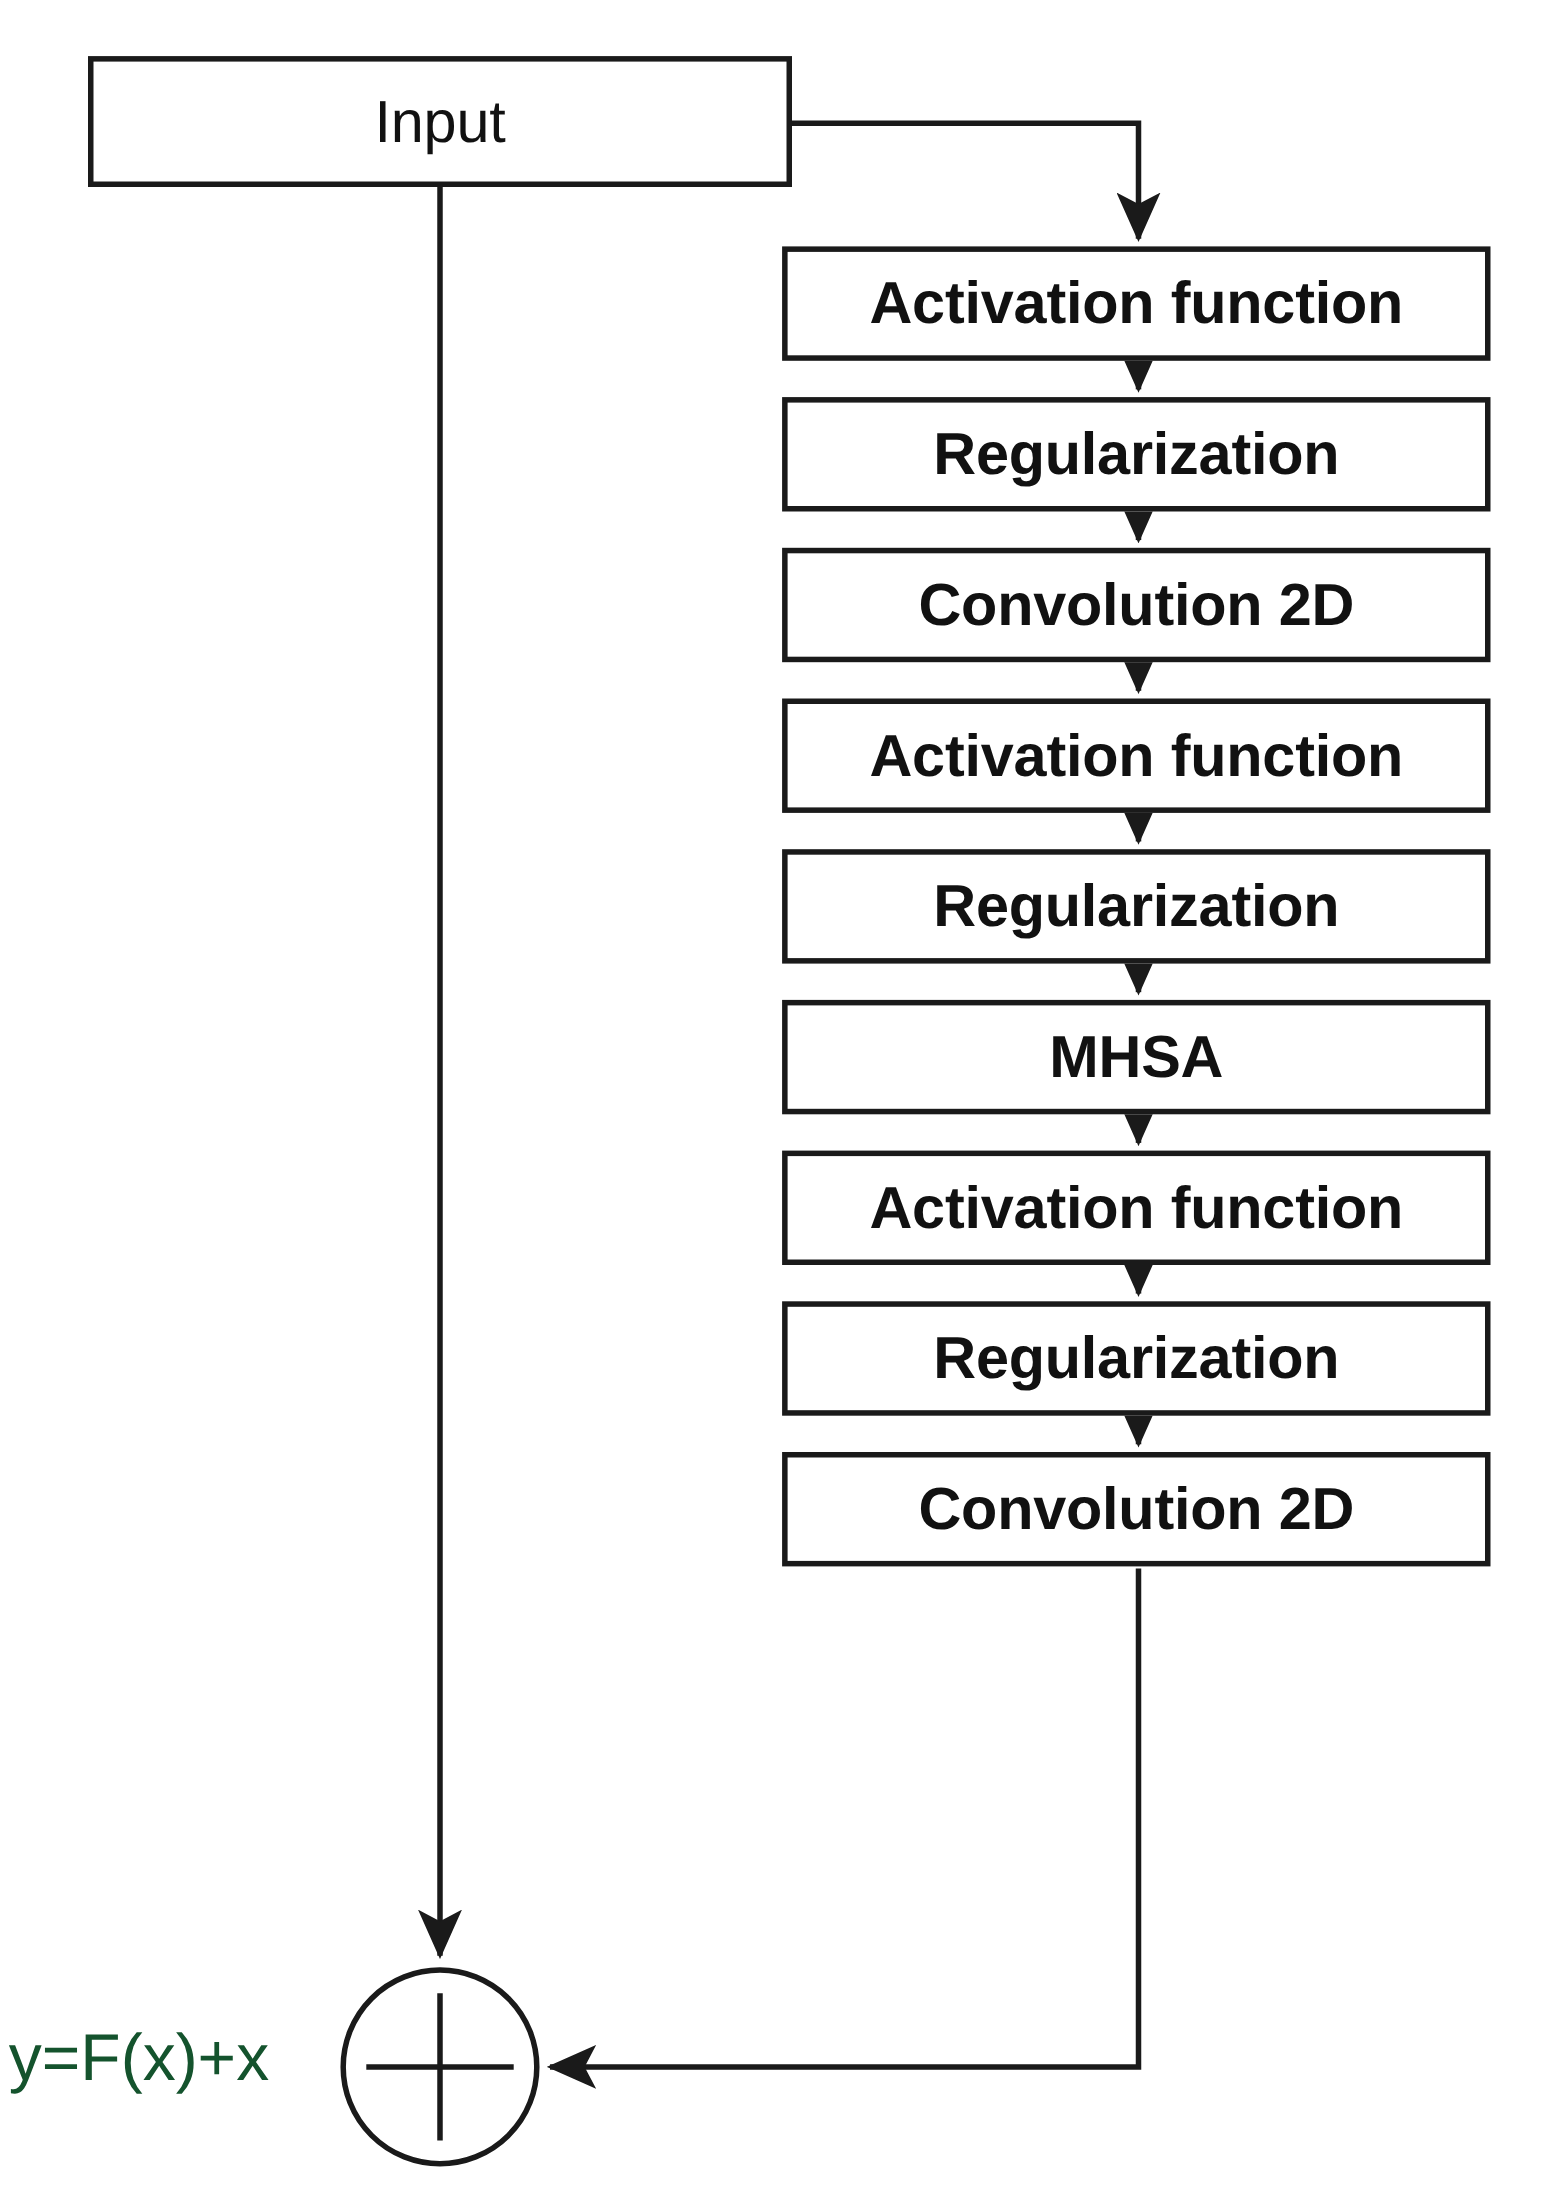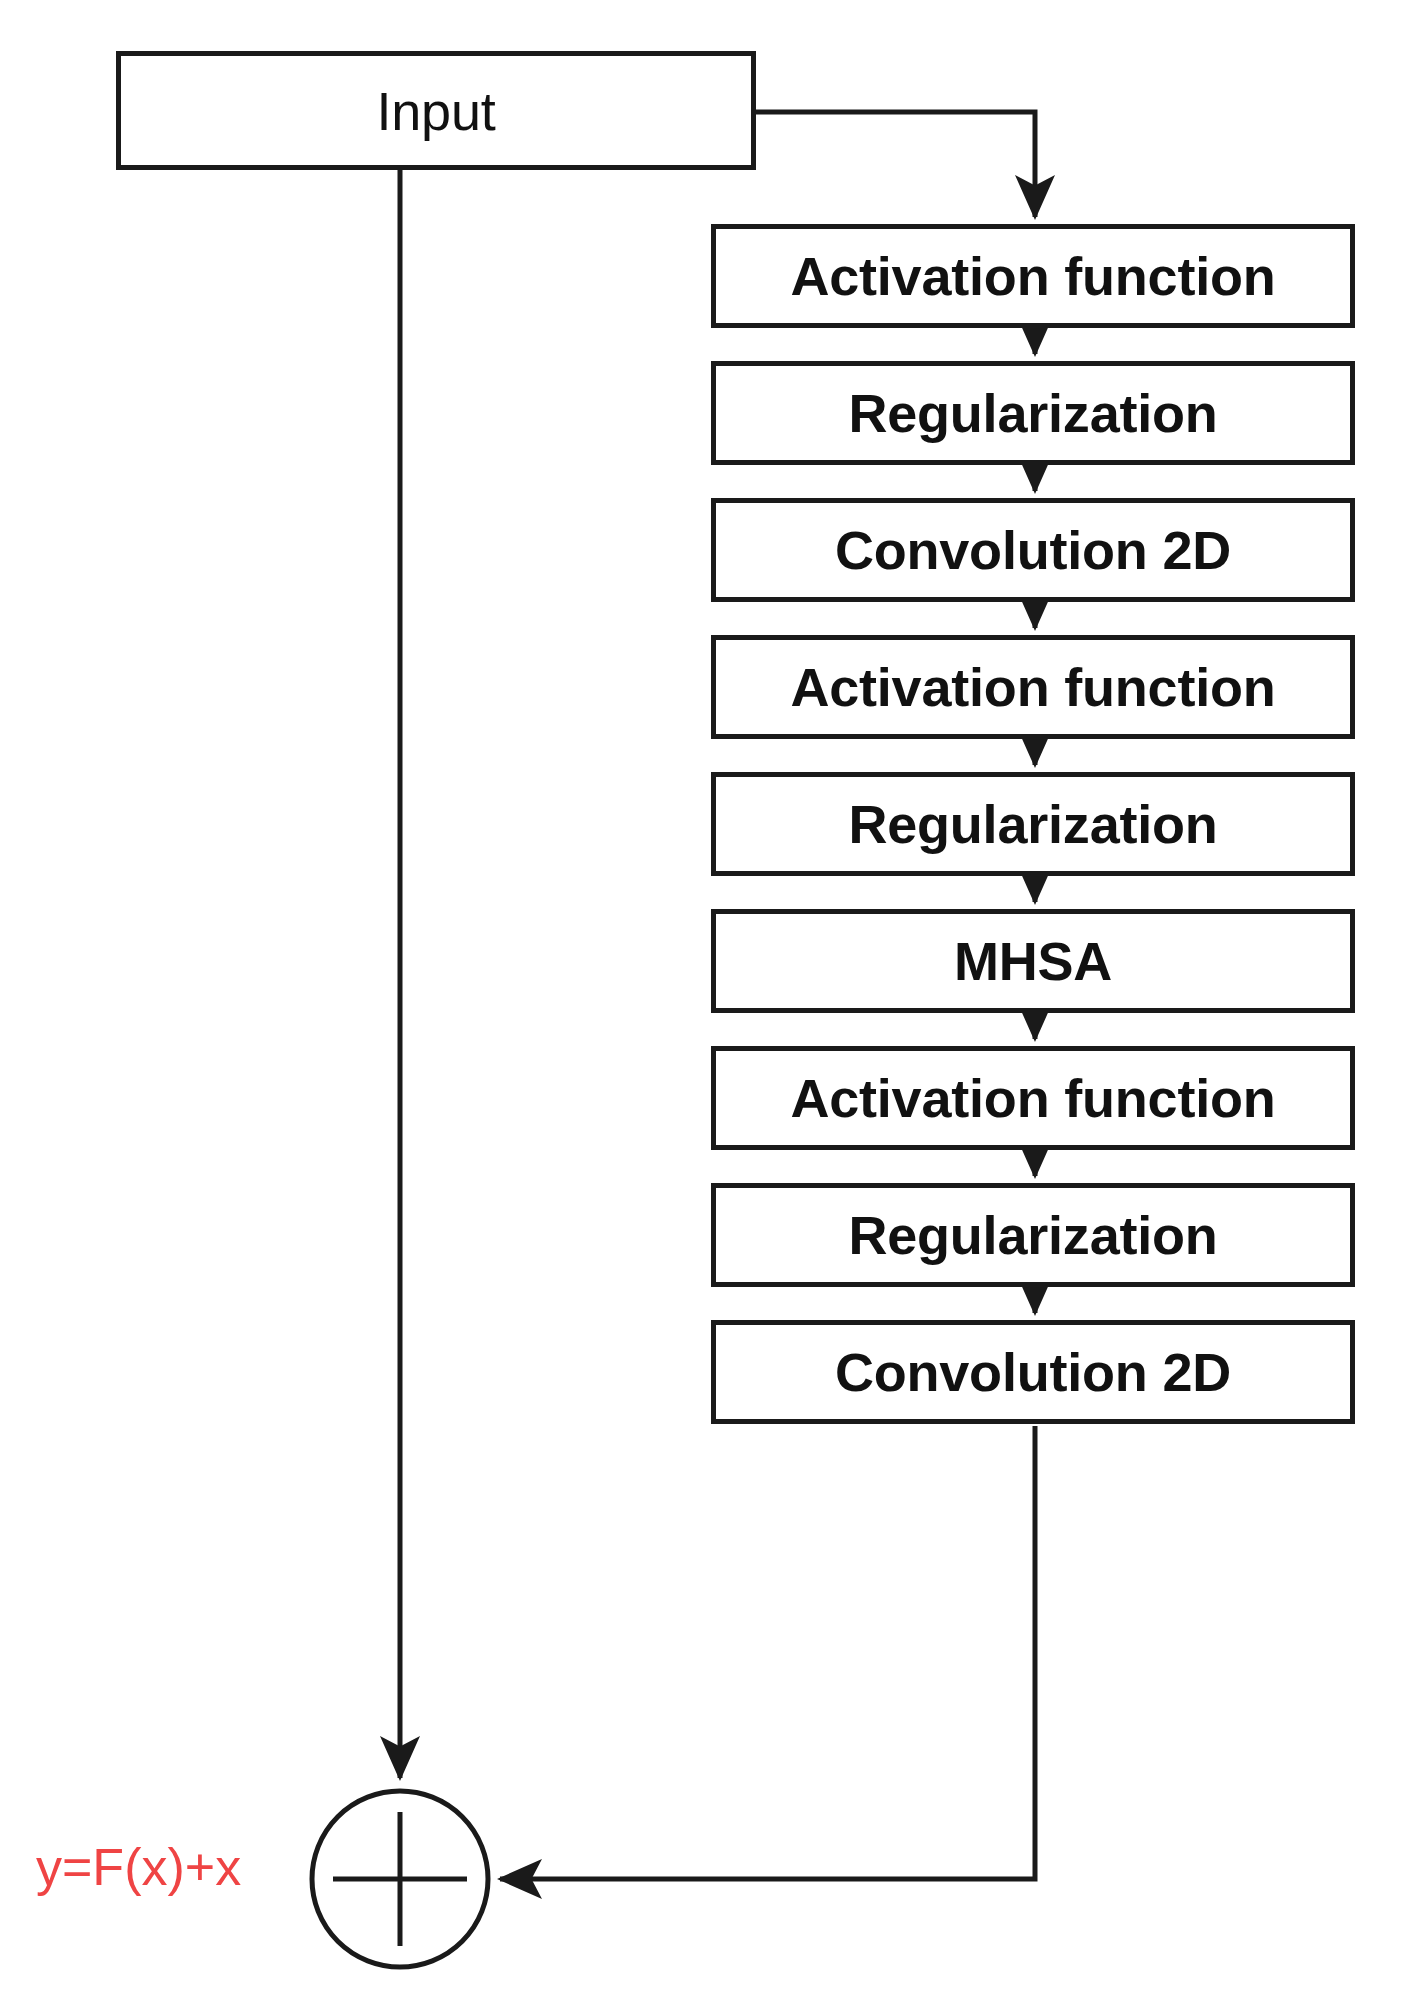--- a/index.html
+++ b/index.html
@@ -41,36 +41,35 @@
     color: #111111;
     letter-spacing: -0.2px;
     white-space: nowrap;
     user-select: none;
   }
   .input-box {
     left: 80px;
     top: 51px;
     width: 640px;
     height: 119px;
-    margin-left: 36px;
   }
   .stack-box {
     left: 711px;
     width: 644px;
     height: 104px;
     font-weight: bold;
   }
   .residual-label {
     position: absolute;
-    left: 36px;
+    left: 8px;
     top: 1841px;
     font-family: "Liberation Sans", sans-serif;
-    font-size: 52px;
+    font-size: 60px;
     line-height: 1;
-    color: #ef4444;
+    color: #14532d;
     white-space: nowrap;
     user-select: none;
   }
 </style>
 </head>
 <body>
 
 <div id="canvas">
 
   <svg id="diagram-svg" viewBox="0 0 1413 1995" xmlns="http://www.w3.org/2000/svg">

